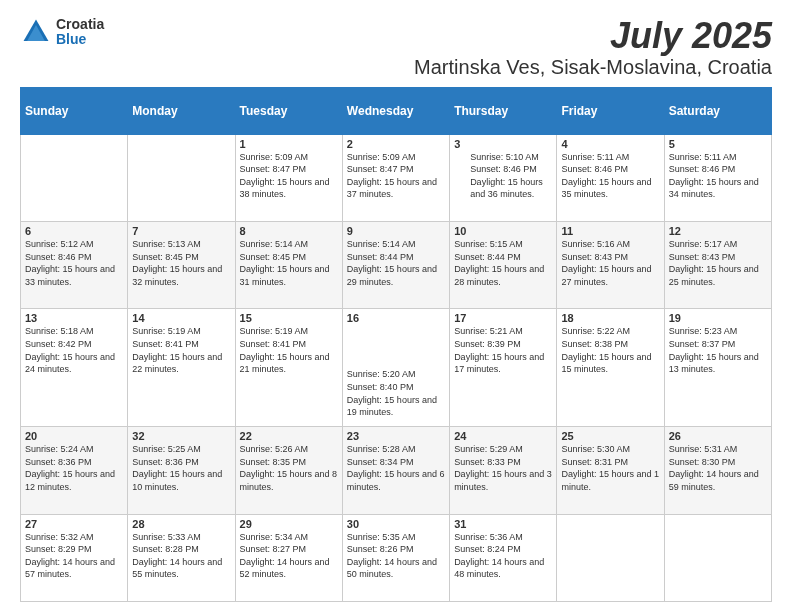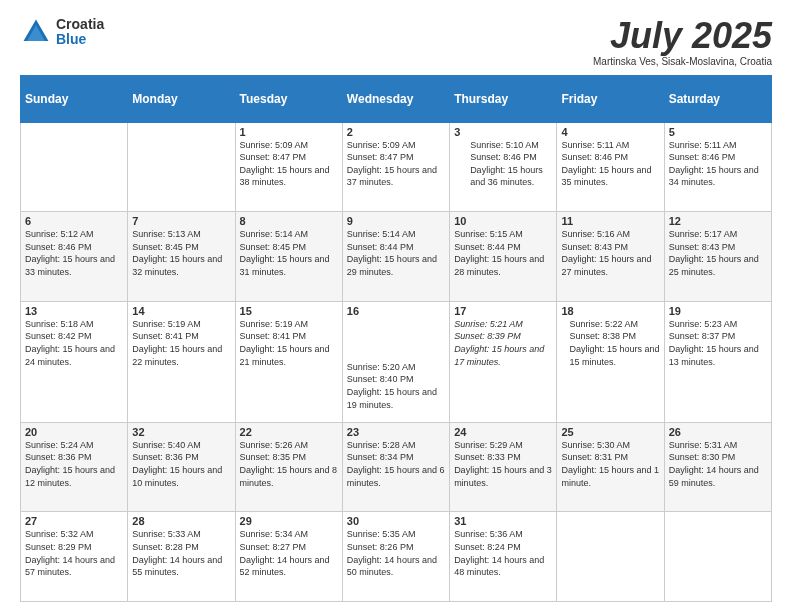--- a/index.html
+++ b/index.html
@@ -51,21 +51,21 @@
       text-align: right;
     }
     .main-title {
       font-size: 36px;
       font-weight: bold;
       color: #333;
       line-height: 1.1;
       font-style: italic;
     }
     .subtitle {
-      font-size: 10px;
+      font-size: 20px;
       color: #333;
       font-weight: normal;
     }
     .calendar {
       flex: 1;
       border: 1px solid #ccc;
       border-collapse: collapse;
       width: 100%;
       table-layout: fixed;
     }
@@ -243,47 +243,47 @@
 Daylight: 15 hours and 21 minutes.</div>
           </td>
           <td>
             <span class="day-num">16</span>
             <div class="day-info" style="white-space: pre-line; margin-top: 44px;">Sunrise: 5:20 AM
 Sunset: 8:40 PM
 Daylight: 15 hours and 19 minutes.</div>
           </td>
           <td>
             <span class="day-num">17</span>
-            <div class="day-info" style="white-space: pre-line; font-style: italic;">Sunrise: 5:21 AM
+            <div class="day-info" style="white-space: pre-line;">Sunrise: 5:21 AM
 Sunset: 8:39 PM
 Daylight: 15 hours and 17 minutes.</div>
           </td>
           <td>
             <span class="day-num">18</span>
-            <div class="day-info" style="white-space: pre-line; margin-left: 8px;">Sunrise: 5:22 AM
+            <div class="day-info" style="white-space: pre-line;">Sunrise: 5:22 AM
 Sunset: 8:38 PM
 Daylight: 15 hours and 15 minutes.</div>
           </td>
           <td>
             <span class="day-num">19</span>
             <div class="day-info" style="white-space: pre-line;">Sunrise: 5:23 AM
 Sunset: 8:37 PM
 Daylight: 15 hours and 13 minutes.</div>
           </td>
         </tr>
         <tr>
           <td>
             <span class="day-num">20</span>
             <div class="day-info" style="white-space: pre-line;">Sunrise: 5:24 AM
 Sunset: 8:36 PM
 Daylight: 15 hours and 12 minutes.</div>
           </td>
           <td>
             <span class="day-num">32</span>
-            <div class="day-info" style="white-space: pre-line;">Sunrise: 5:40 AM
+            <div class="day-info" style="white-space: pre-line;">Sunrise: 5:25 AM
 Sunset: 8:36 PM
 Daylight: 15 hours and 10 minutes.</div>
           </td>
           <td>
             <span class="day-num">22</span>
             <div class="day-info" style="white-space: pre-line;">Sunrise: 5:26 AM
 Sunset: 8:35 PM
 Daylight: 15 hours and 8 minutes.</div>
           </td>
           <td>

